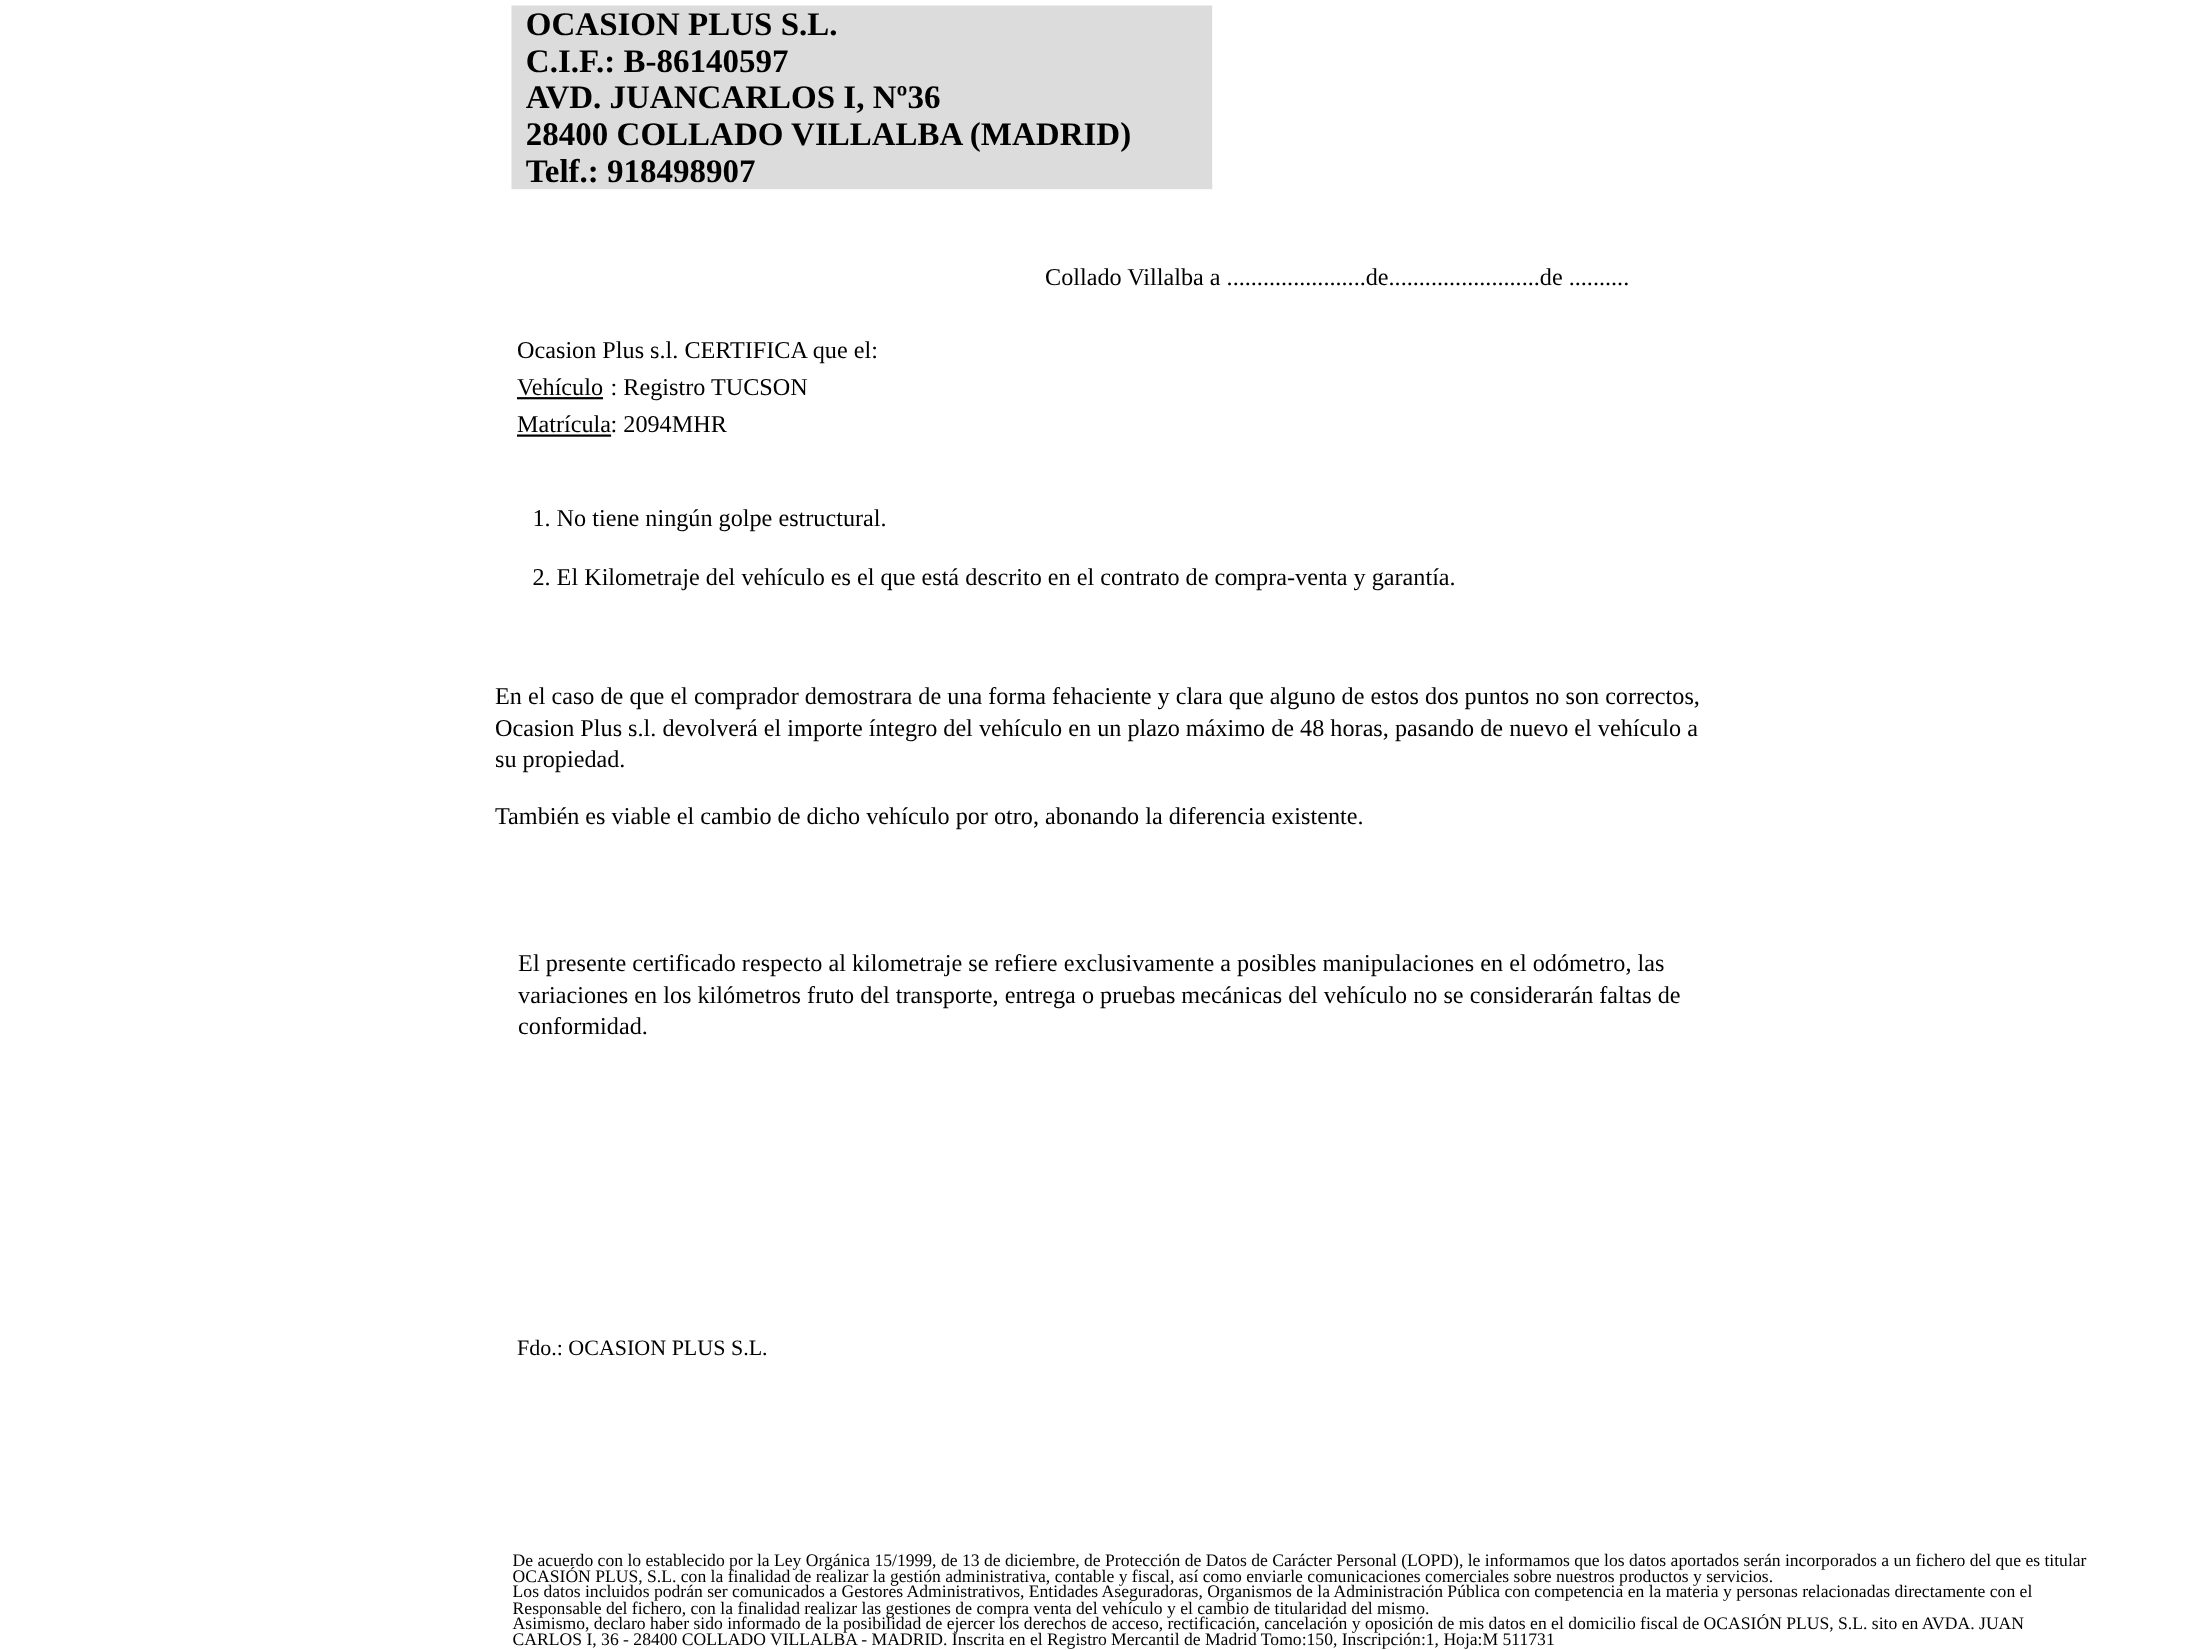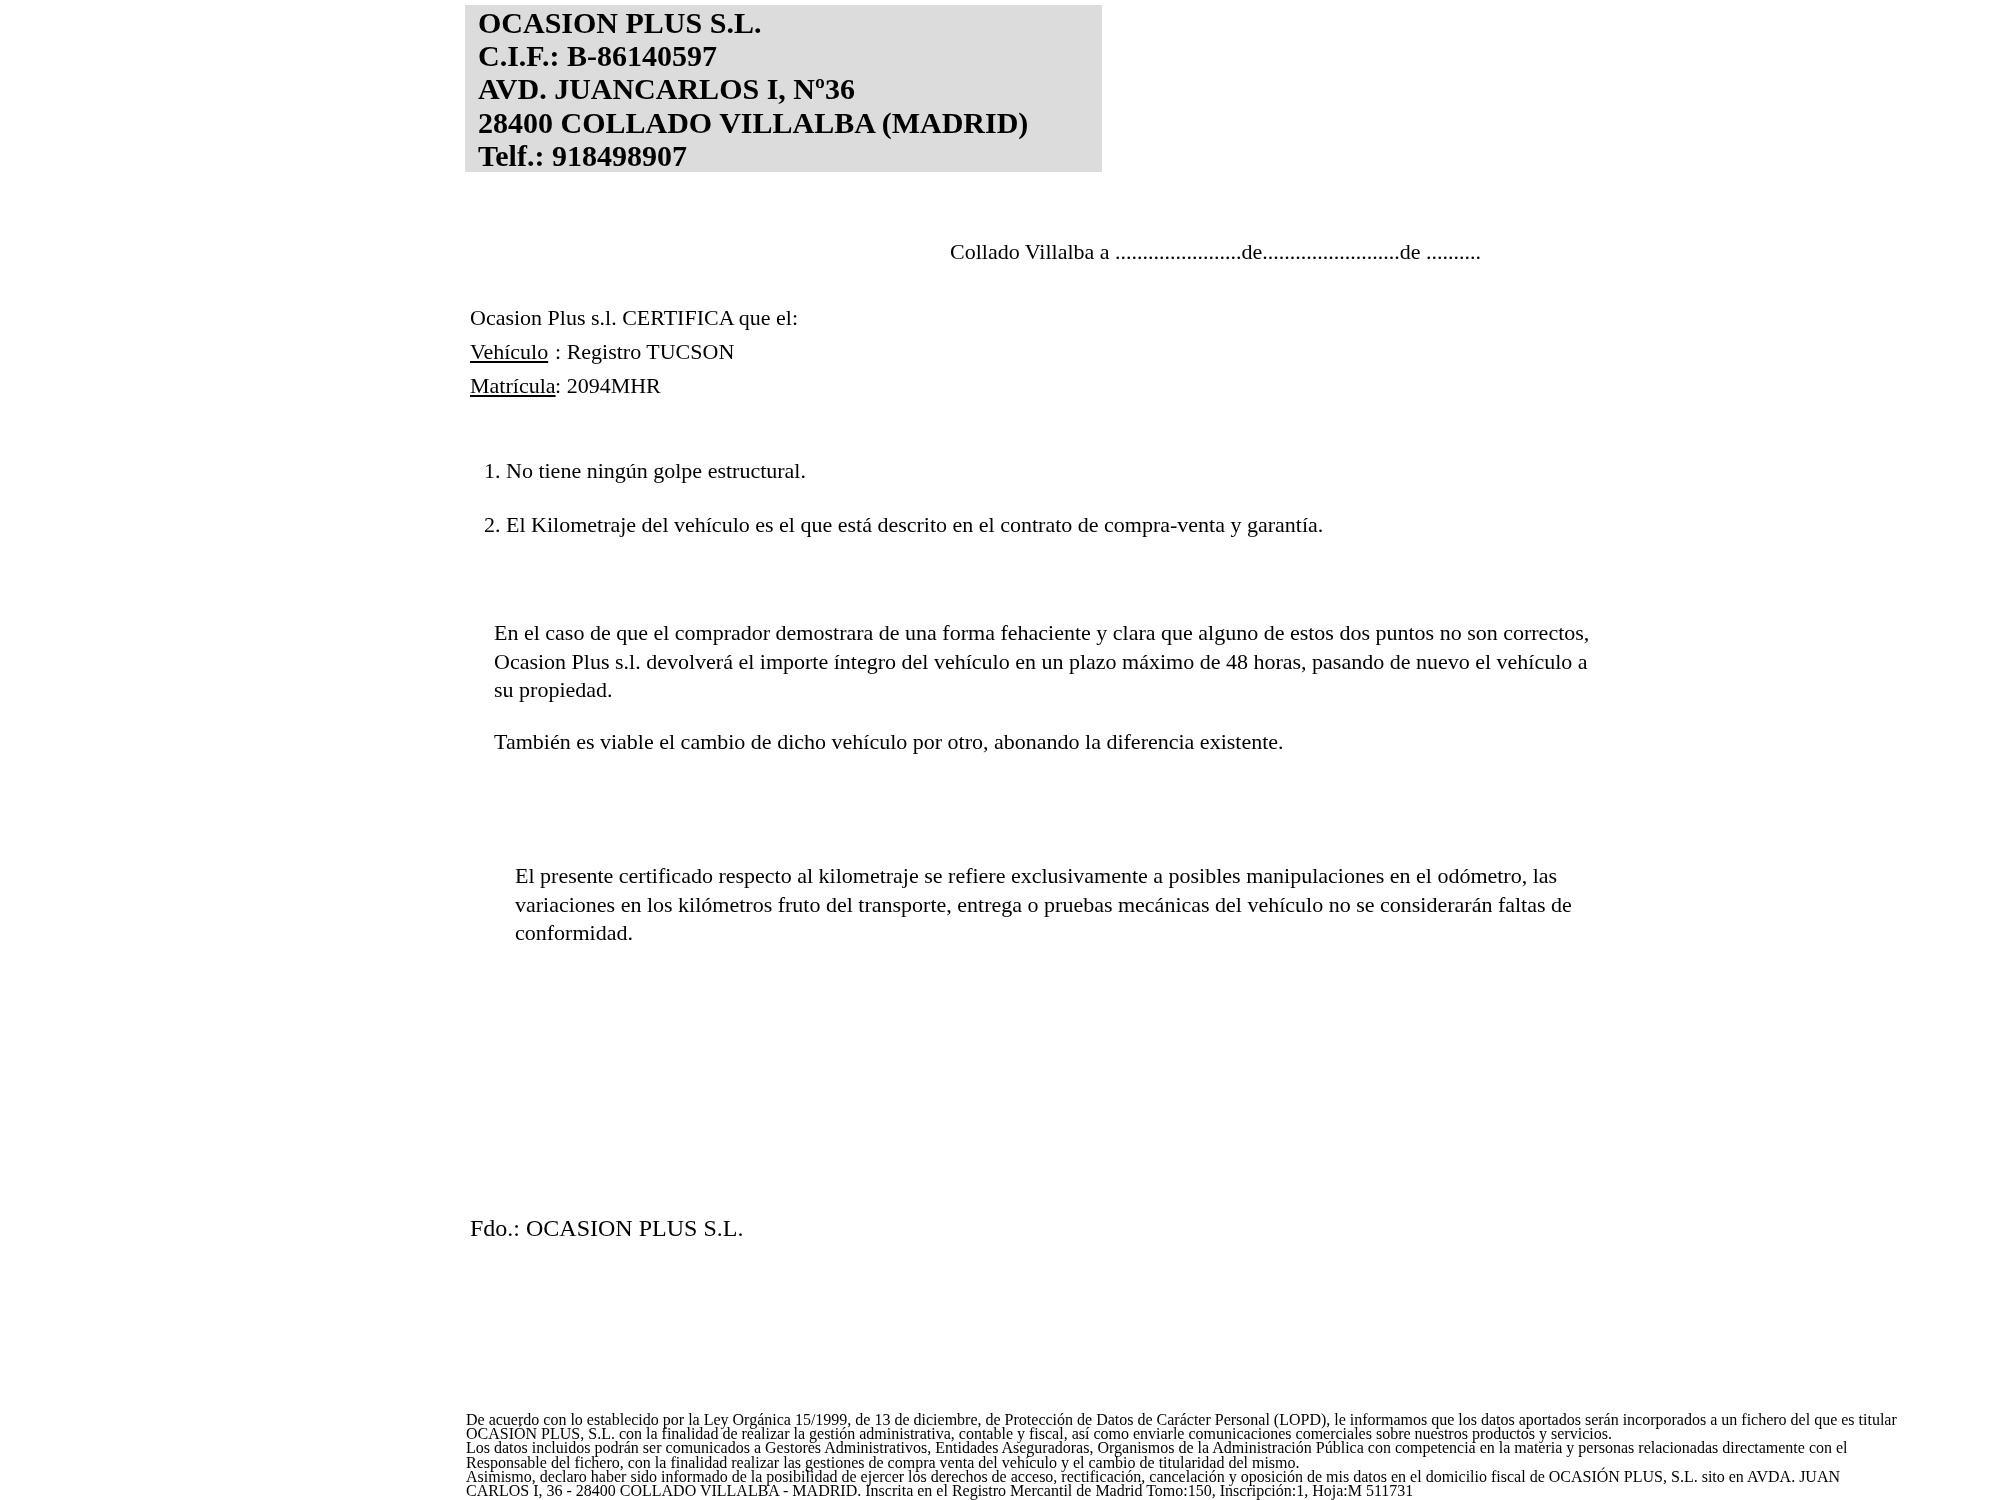--- a/index.html
+++ b/index.html
@@ -56,34 +56,34 @@
     position: absolute;
     left: 484px;
     font-size: 22px;
     line-height: 28.5px;
     white-space: nowrap;
   }
   .clause-1 { top: 457px; }
   .clause-2 { top: 511px; }
   .para {
     position: absolute;
-    left: 494px;
+    left: 450px;
     width: 1115px;
     font-size: 22px;
     line-height: 28.5px;
   }
   .para-1 { top: 619px; }
   .para-2 { top: 728px; }
   .para-3 { top: 782px; }
   .para-4 { top: 862px; margin-left: 21px; }
   .signature {
     position: absolute;
     left: 470px;
     top: 1215px;
-    font-size: 24px;
+    font-size: 20px;
     white-space: nowrap;
   }
   .legal-footer {
     position: absolute;
     left: 466px;
     top: 1413px;
     width: 1115px;
     font-size: 16px;
     line-height: 14.2px;
   }

